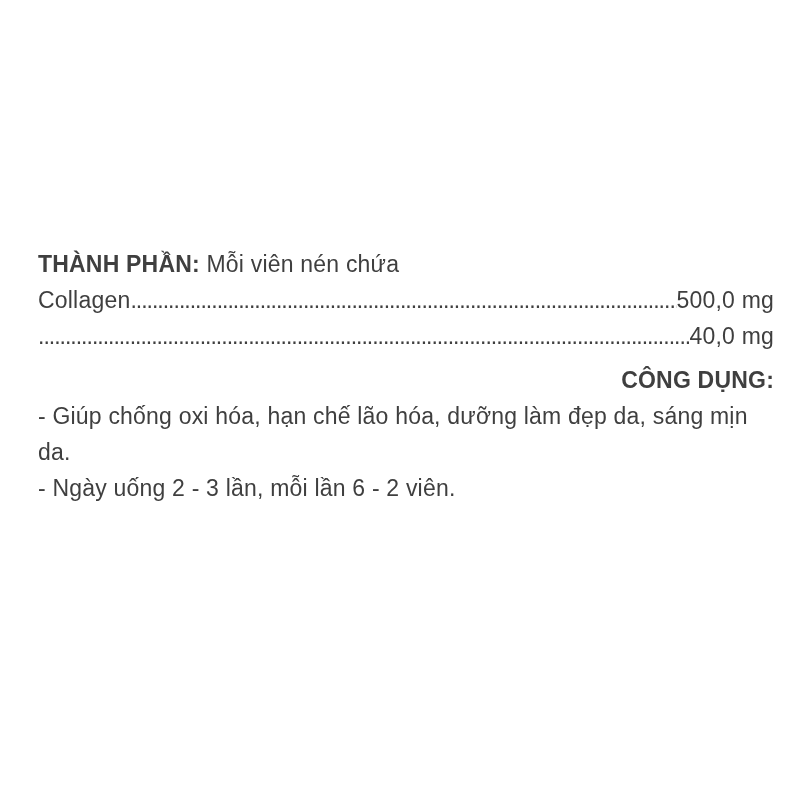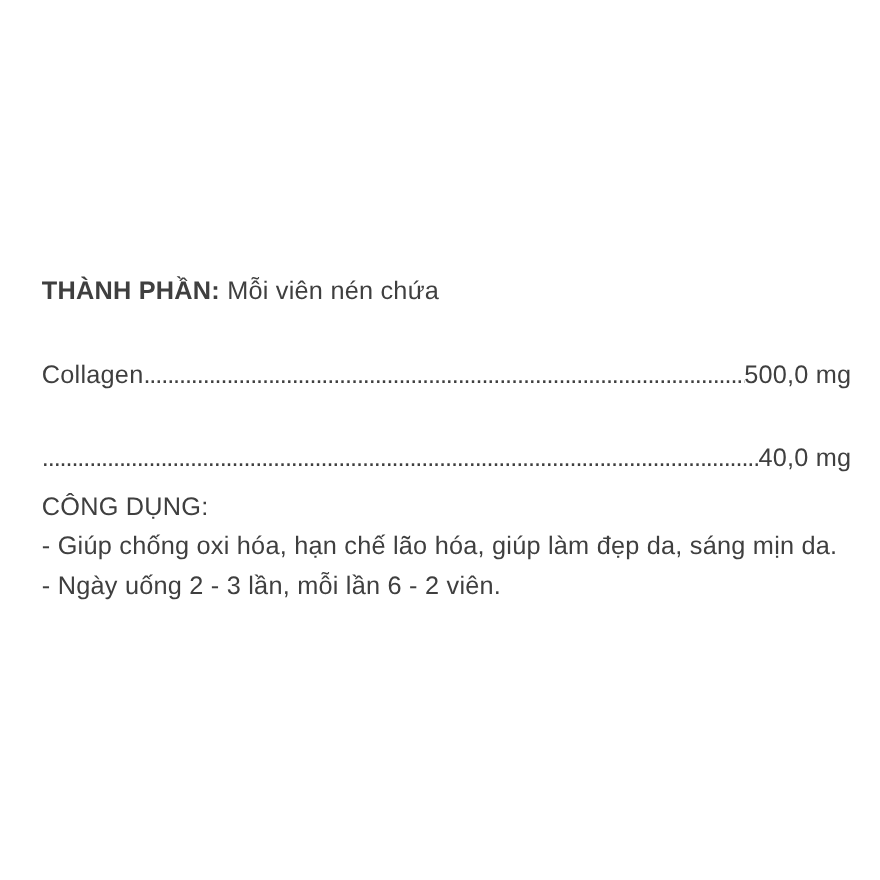--- a/index.html
+++ b/index.html
@@ -24,43 +24,43 @@
     box-sizing: border-box;
     padding: 0 26px 0 38px;
     font-size: 23px;
     line-height: 36px;
     letter-spacing: 0.2px;
   }
   .heading {
     font-weight: bold;
   }
   .section-heading {
-    font-weight: normal;
+    font-weight: bold;
     margin-top: 8px;
+    text-align: right;
   }
   .dotted-row {
     display: flex;
-    align-items: flex-end;
+    align-items: center;
     width: 100%;
   }
   .dotted-row .label {
     flex: 0 0 auto;
     white-space: nowrap;
   }
   .dotted-row .leader {
     flex: 1 1 auto;
     overflow: hidden;
     white-space: nowrap;
     letter-spacing: -1px;
     min-width: 0;
   }
   .dotted-row .value {
     flex: 0 0 auto;
     white-space: nowrap;
-    margin-top: 40px;
   }
   .bullet {
     margin: 0;
   }
 </style>
 </head>
 <body>
 
 <div class="canvas">
   <div class="content">
@@ -77,21 +77,21 @@
       </div>
 
       <div class="dotted-row">
         <span class="leader">........................................................................................................................................................................</span>
         <span class="value">40,0 mg</span>
       </div>
     </div>
 
     <div>
       <div class="section-heading">CÔNG DỤNG:</div>
-      <p class="bullet">- Giúp chống oxi hóa, hạn chế lão hóa, giúp làm đẹp da, sáng mịn da.</p>
+      <p class="bullet">- Giúp chống oxi hóa, hạn chế lão hóa, dưỡng làm đẹp da, sáng mịn da.</p>
     </div>
 
     <div>
       <p class="bullet">- Ngày uống 2 - 3 lần, mỗi lần 6 - 2 viên.</p>
     </div>
 
   </div>
 </div>
 
 </body></html>

